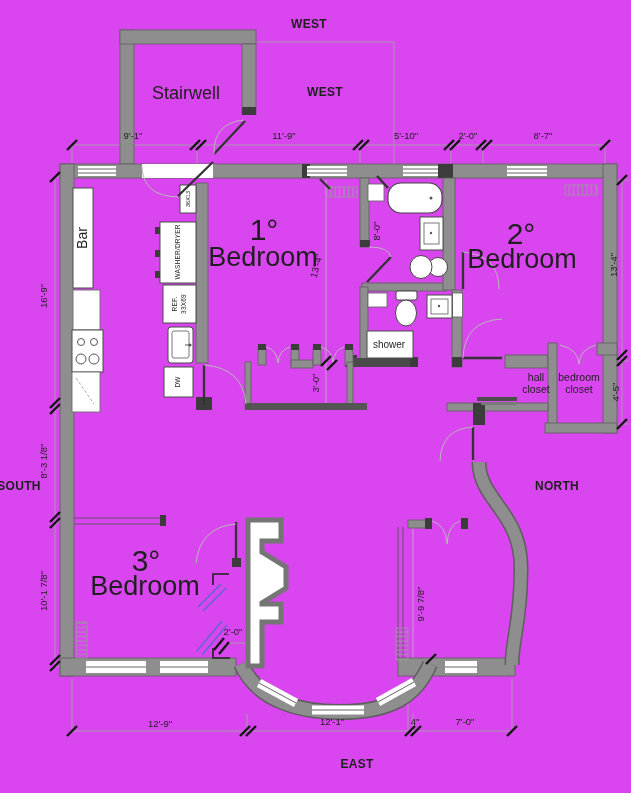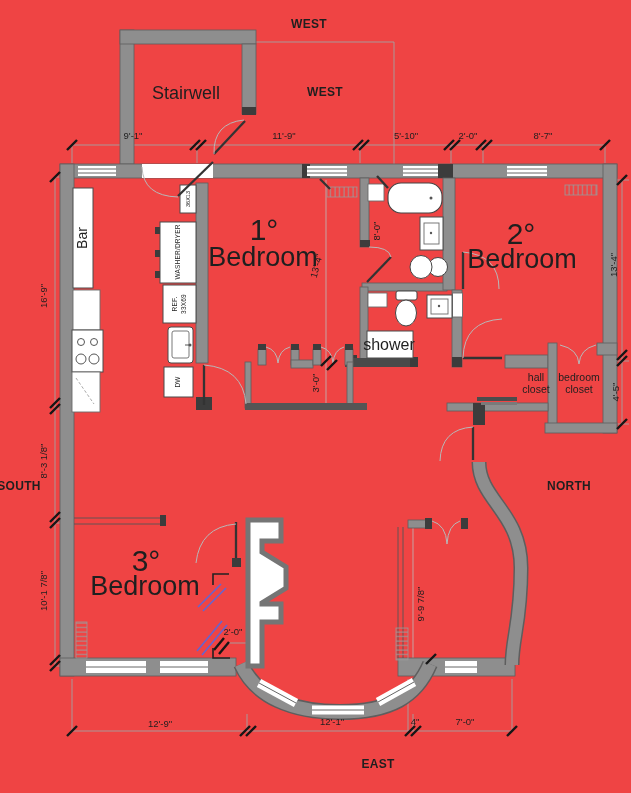--- a/index.html
+++ b/index.html
@@ -1,26 +1,26 @@
 <!DOCTYPE html>
 <html><head>
 <meta charset="utf-8">
 <style>
   html,body{margin:0;padding:0;background:#fff;}
-  #plan{position:relative;width:631px;height:793px;background:#ef4444;overflow:hidden;
+  #plan{position:relative;width:631px;height:793px;background:#d946ef;overflow:hidden;
         font-family:"Liberation Sans", sans-serif;color:#1f1f1f;}
   #plan svg{position:absolute;left:0;top:0;}
   .lbl{position:absolute;white-space:nowrap;transform:translate(-50%,-50%);
        text-align:center;line-height:1.12;}
   .rot{transform:translate(-50%,-50%) rotate(-90deg);}
   .tilt{transform:translate(-50%,-50%) rotate(-75deg);}
   .compass{font-size:12px;font-weight:700;letter-spacing:.3px;}
   .room-big-num{font-size:30px;}
   .room-big{font-size:27px;}
-  .room-med{font-size:16px;}
+  .room-med{font-size:10px;}
   .room-sm{font-size:10.5px;}
   .dim{font-size:9.5px;}
   .appl{font-size:6.5px;letter-spacing:.2px;}
   .appl-xs{font-size:5.5px;}
   .w{fill:#8e8e8e;stroke:#5e5e5e;stroke-width:.8;}
   .wd{fill:#3c3c3c;stroke:none;}
   .fx{fill:#fff;stroke:#4a4a4a;stroke-width:1;}
   .fx2{fill:#fff;stroke:#6a6a6a;stroke-width:.9;}
   .arc{fill:none;stroke:#b8b8b8;stroke-width:1;}
   .leaf{stroke:#333;stroke-width:2.3;}
@@ -356,22 +356,22 @@
     </g>
     <g>
       <line class="blue" x1="197" y1="651" x2="222" y2="621"></line>
           <line class="blue" x1="202" y1="655" x2="227" y2="625"></line>
     </g>
   </g>
 </svg>
 
 <div class="lbl compass" style="left:309px;top:25px">WEST</div>
 <div class="lbl compass" style="left:19px;top:487px">SOUTH</div>
-<div class="lbl compass" style="left:569px;top:487px">NORTH</div>
-<div class="lbl compass" style="left:378px;top:765px">EAST</div>
+<div class="lbl compass" style="left:557px;top:487px">NORTH</div>
+<div class="lbl compass" style="left:357px;top:765px">EAST</div>
 <div class="lbl compass" style="left:325px;top:93px">WEST</div>
 <div class="lbl" style="left:186px;top:93px;font-size:18px">Stairwell</div>
 
 <div class="lbl room-big-num" style="left:264px;top:230px">1°</div>
 <div class="lbl room-big" style="left:263px;top:257px">Bedroom</div>
 <div class="lbl room-big-num" style="left:521px;top:234px">2°</div>
 <div class="lbl room-big" style="left:522px;top:259px">Bedroom</div>
 <div class="lbl room-big-num" style="left:146px;top:561px">3°</div>
 <div class="lbl room-big" style="left:145px;top:586px">Bedroom</div>
 

